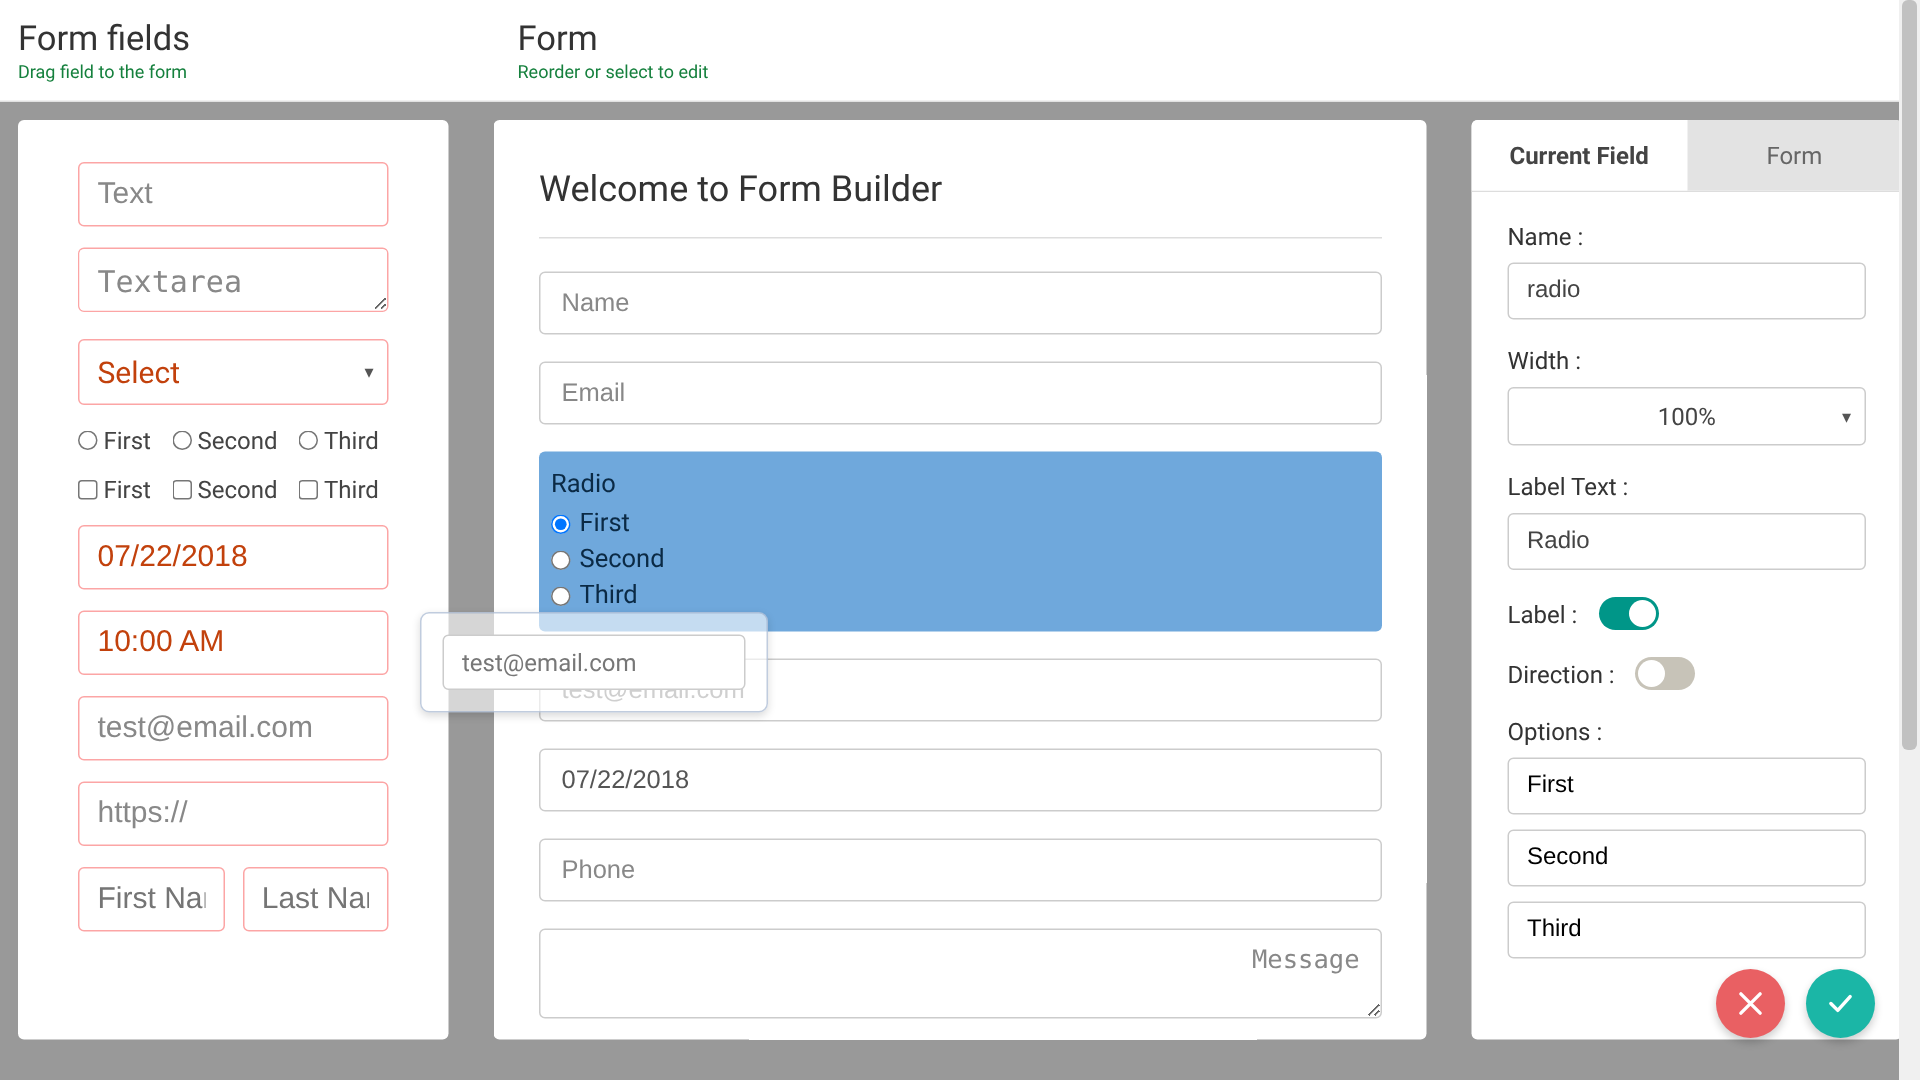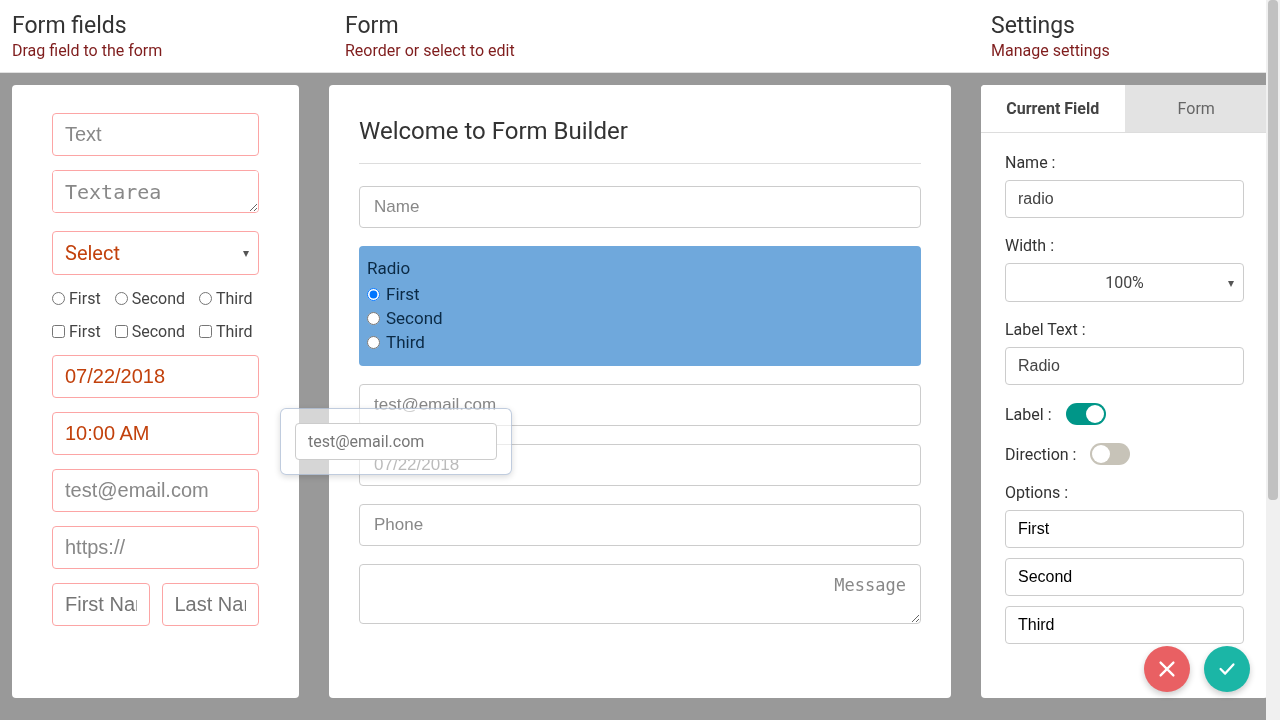--- a/index.html
+++ b/index.html
@@ -1,21 +1,21 @@
 <!DOCTYPE html>
 <html><head>
 <meta charset="utf-8">
 <style>
 * { box-sizing: border-box; margin: 0; padding: 0; }
 body { font-family: -apple-system, BlinkMacSystemFont, "Segoe UI", Roboto, Arial, sans-serif; background: #999; color: #333; width: 1280px; height: 720px; overflow: hidden; position: relative; }
 
 .header { background: #fff; display: flex; border-bottom: 1px solid #e1e1e1; }
 .header-col { padding: 12px 16px; }
 .header-col h2 { font-size: 23px; font-weight: 400; color: #333; margin-bottom: 2px; }
-.header-col p { font-size: 16px; color: #7f1d1d; }
+.header-col p { font-size: 12px; color: #15803d; }
 .hc-left  { width: 329px; padding-left: 12px; }
 .hc-mid   { flex: 1; }
 .hc-right { width: 305px; }
 
 .main { display: flex; padding: 12px; gap: 30px; height: calc(720px - 83px); }
 
 .panel { background: #fff; border-radius: 4px; overflow-y: auto; }
 .panel-left  { width: 287px; padding: 28px 40px; }
 .panel-mid   { flex: 1; padding: 32px 30px; }
 .panel-right { width: 287px; padding: 0; }
@@ -88,24 +88,20 @@
 
 <div class="header">
   <div class="header-col hc-left">
     <h2>Form fields</h2>
     <p>Drag field to the form</p>
   </div>
   <div class="header-col hc-mid">
     <h2>Form</h2>
     <p>Reorder or select to edit</p>
   </div>
-  <div class="header-col hc-right">
-    <h2>Settings</h2>
-    <p>Manage settings</p>
-  </div>
 </div>
 
 <div class="main">
 
   <div class="panel panel-left">
     <div class="ff-item">
       <input class="ff-input" placeholder="Text" style="">
     </div>
     <div class="ff-item">
       <textarea class="ff-textarea" placeholder="Textarea" style=""></textarea>
@@ -157,20 +153,23 @@
       <input class="ff-half" placeholder="First Name" style="">
       <input class="ff-half" placeholder="Last Name" style="">
     </div>
   </div>
 
   <div class="panel panel-mid">
     <h1 class="form-title">Welcome to Form Builder</h1>
     <hr class="form-hr">
     <div class="f-field">
       <input class="f-input" placeholder="Name" style="">
+    </div>
+    <div class="f-field">
+      <input class="f-input" placeholder="Email" style="">
     </div>
     <div class="f-field radio-block">
       <div class="rb-label">Radio</div>
       <div class="rb-opts">
         <label>
             <input type="radio" name="fr" checked="" style=""> 
             <span>First</span>
           </label>
         <label>
             <input type="radio" name="fr" style=""> 

